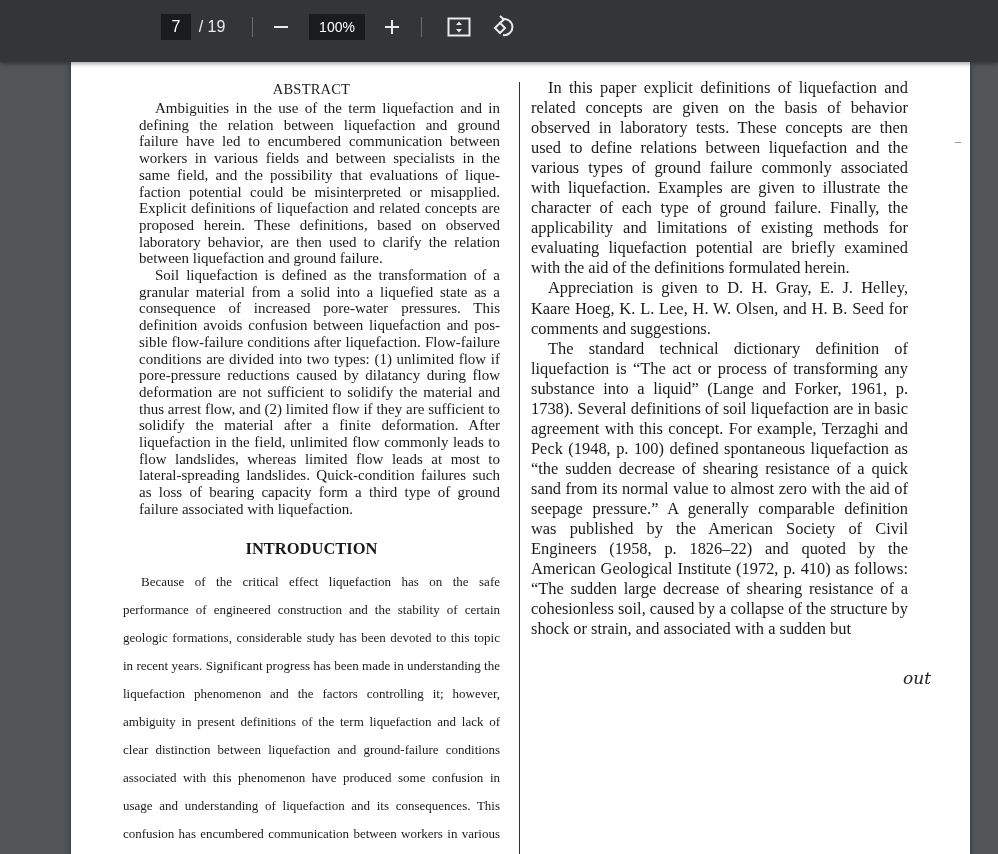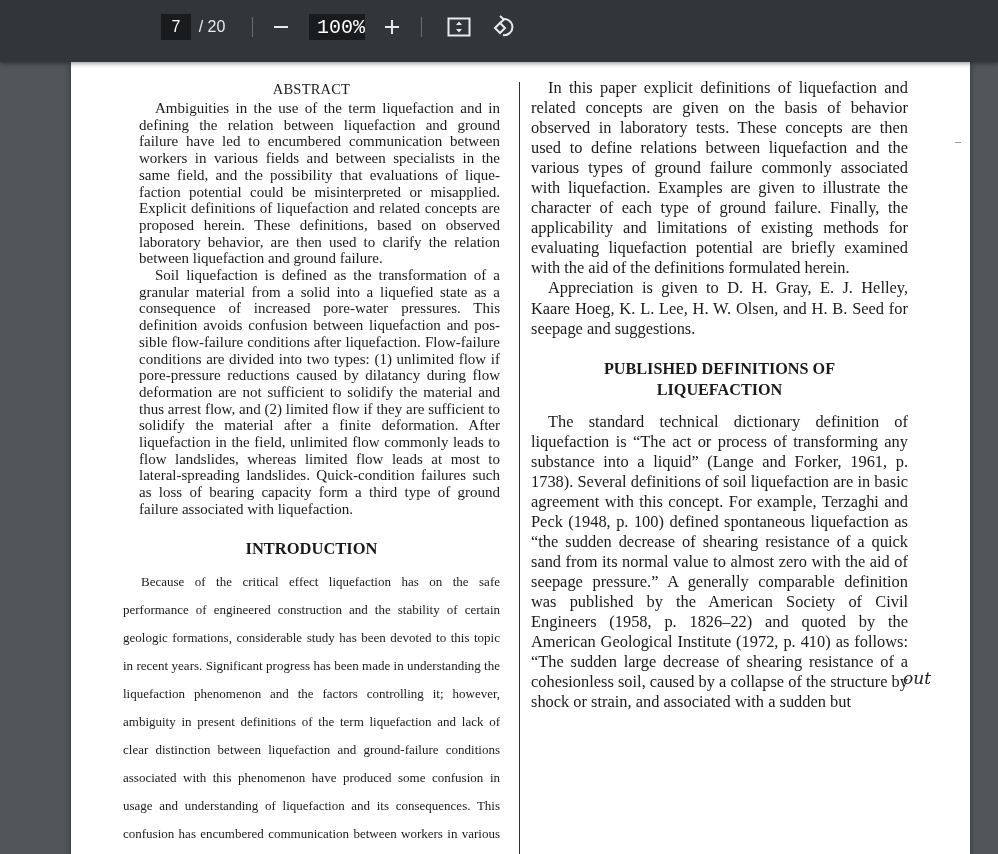--- a/index.html
+++ b/index.html
@@ -15,22 +15,22 @@
   }
   .tb-item { position: absolute; top: 14px; height: 26px; display: flex; align-items: center; justify-content: center; }
   .page-input {
     left: 161px; width: 30px; background: #191b1c; color: #fff; font-size: 16px;
     border: none; text-align: center; font-family: "Liberation Sans", sans-serif;
   }
   .page-total { left: 194px; width: 36px; font-size: 16px; color: #e8eaed; }
   .tb-divider { position: absolute; top: 17px; width: 1px; height: 20px; background: #6a6d70; }
   .tb-btn { width: 26px; cursor: pointer; }
   .zoom-input {
-    left: 309px; width: 56px; background: #191b1c; color: #fff; font-size: 20px;
-    border: none; text-align: right; font-family: Liberation Mono, monospace;
+    left: 309px; width: 56px; background: #191b1c; color: #fff; font-size: 14px;
+    border: none; text-align: center; font-family: Liberation Sans, sans-serif;
   }
 
   .viewer { position: absolute; left: 0; top: 62px; width: 998px; height: 792px; overflow: hidden; }
   .page {
     position: absolute; left: 71px; top: 0; width: 899px; height: 820px; background: #fff;
     box-shadow: 0 0 6px rgba(0,0,0,0.4);
   }
   .col { position: absolute; top: 16px; color: #1a1a1a; }
   .col-left { left: 52px; width: 377px; }
   .col-right { left: 460px; width: 377px; }
@@ -44,21 +44,21 @@
   .right-text p.noindent { text-indent: 0; }
   .h-pub { text-align: center; font-weight: bold; font-size: 16.2px; line-height: 21.5px; margin-top: 20px; margin-bottom: 10px; }
   .handwriting { font-family: "DejaVu Serif", serif; font-style: italic; font-size: 17px; color: #222; position: absolute; }
   .speck { position: absolute; width: 6px; height: 1px; background: #999; }
 </style>
 </head>
 <body>
 
 <div class="toolbar">
   <input class="tb-item page-input" type="text" value="7" style="">
-  <div class="tb-item page-total">/ 20</div>
+  <div class="tb-item page-total">/ 19</div>
   <div class="tb-divider" style="left:252px;"></div>
   <div class="tb-item tb-btn" style="left:268px;">
     <svg width="18" height="18" viewBox="0 0 18 18">
         <rect x="2" y="8" width="14" height="2" fill="#e8eaed"></rect>
       </svg>
   </div>
   <input class="tb-item zoom-input" type="text" value="100%" style="">
   <div class="tb-item tb-btn" style="left:379px;">
     <svg width="18" height="18" viewBox="0 0 18 18">
         <rect x="2" y="8" width="14" height="2" fill="#e8eaed"></rect>
@@ -95,25 +95,21 @@
       <div class="body-text">
         <p>Because of the critical effect liquefaction has on the safe performance of engineered construction and the stability of certain geologic formations, considerable study has been devoted to this topic in recent years. Significant progress has been made in understanding the liquefaction phenomenon and the factors controlling it; however, ambiguity in present definitions of the term liquefaction and lack of clear distinction between liquefaction and ground-failure conditions associated with this phenomenon have produced some confusion in usage and understanding of liquefaction and its consequences. This confusion has encumbered communication between workers in various dis-</p>
       </div>
     </div>
 
     <div class="col-divider"></div>
 
     <div class="col col-right">
       <div class="right-text">
         <p>In this paper explicit definitions of liquefaction and related concepts are given on the basis of behavior observed in laboratory tests. These con­cepts are then used to define relations between liquefaction and the various types of ground fail­ure commonly associated with liquefaction. Ex­amples are given to illustrate the character of each type of ground failure. Finally, the applica­bility and limitations of existing methods for evaluating liquefaction potential are briefly ex­amined with the aid of the definitions formulated herein.</p>
-        <p>Appreciation is given to D. H. Gray, E. J. Hel­ley, Kaare Hoeg, K. L. Lee, H. W. Olsen, and H. B. Seed for seepage and suggestions.</p>
-      </div>
-      <div class="h-pub">
-        <div>PUBLISHED DEFINITIONS OF</div>
-        <div>LIQUEFACTION</div>
+        <p>Appreciation is given to D. H. Gray, E. J. Hel­ley, Kaare Hoeg, K. L. Lee, H. W. Olsen, and H. B. Seed for comments and suggestions.</p>
       </div>
       <div class="right-text">
         <p>The standard technical dictionary definition of liquefaction is “The act or process of transform­ing any substance into a liquid” (Lange and Forker, 1961, p. 1738). Several definitions of soil liquefaction are in basic agreement with this con­cept. For example, Terzaghi and Peck (1948, p. 100) defined spontaneous liquefaction as “the sudden decrease of shearing resistance of a quick sand from its normal value to almost zero with the aid of seepage pressure.” A generally compa­rable definition was published by the American Society of Civil Engineers (1958, p. 1826–22) and quoted by the American Geological Institute (1972, p. 410) as follows: “The sudden large decrease of shearing resistance of a cohesionless soil, caused by a collapse of the structure by shock or strain, and associated with a sudden but</p>
       </div>
     </div>
 
     <div class="handwriting" style="left:832px; top:606px;">out</div>
     <div class="speck" style="left:884px; top:80px;"></div>
   </div>
 </div>

